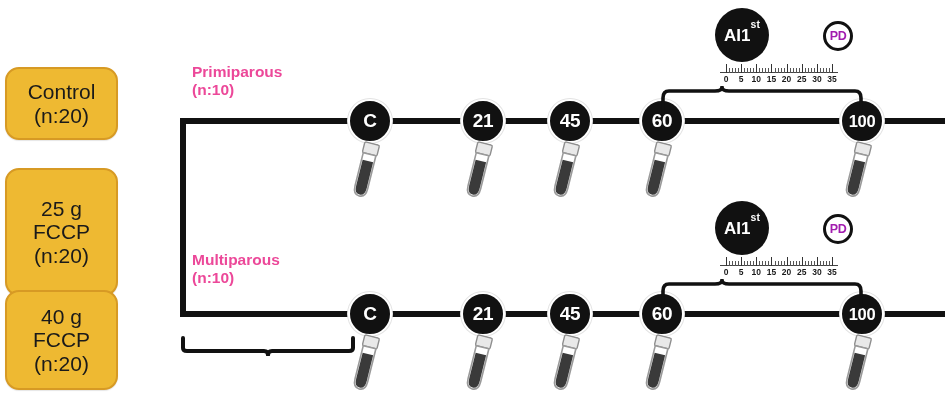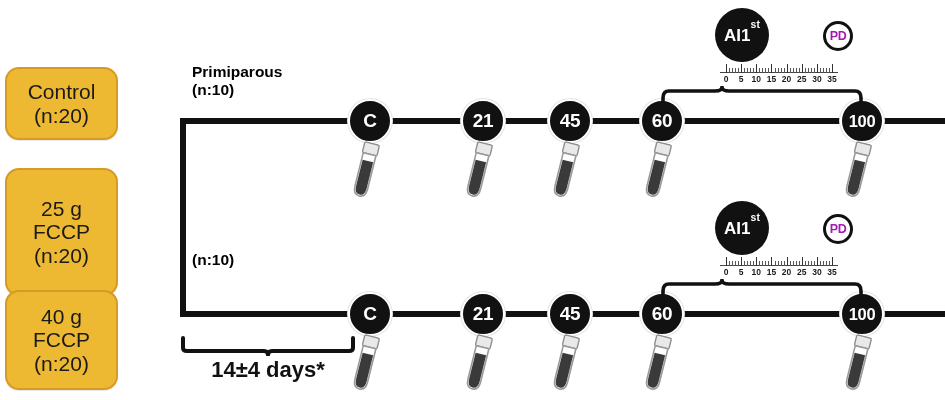--- a/index.html
+++ b/index.html
@@ -38,21 +38,21 @@
   #group-0 { left: 5px;  top: 67px;  width: 113px; height: 73px; }
   #group-1 { left: 5px;  top: 168px; width: 113px; height: 128px; }
   #group-2 { left: 5px;  top: 290px; width: 113px; height: 100px; }
 
   
   .parity-label {
     position: absolute;
     font-size: 15.5px;
     font-weight: 700;
     line-height: 1.18;
-    color: #000000;
+    color: #ec4899;
     white-space: nowrap;
   }
   #parity-label-0 { left: 192px; top: 63px; }
   #parity-label-1 { left: 192px; top: 251px; }
   .parity-label .pl { display: block; }
 
   
   .timeline-axis {
     position: absolute;
     left: 180px;
@@ -198,20 +198,21 @@
 
   <div id="parity-connector"></div>
 
   <div class="parity-label" id="parity-label-0">
     <span class="pl">Primiparous</span>
     <span class="pl">(n:10)</span>
   </div>
   <div class="timeline-axis" id="timeline-axis-0"></div>
 
   <div class="parity-label" id="parity-label-1">
+    <span class="pl">Multiparous</span>
     <span class="pl">(n:10)</span>
   </div>
   <div class="timeline-axis" id="timeline-axis-1"></div>
 
   <div id="markers-layer">
       <div class="node" style="left: 370px; top: 121px;">C</div>
       <div class="tube" style="left: 370px; top: 143px;">
         <svg viewBox="0 0 26 60" aria-hidden="true">
           <g transform="rotate(-3 13 30)">
             <rect x="5.5" y="1" width="15" height="11" rx="1.5" fill="#e9e9e9" stroke="#8e8e8e" stroke-width="1.4"></rect>
@@ -430,15 +431,14 @@
           <path d="M3,28 L3,12 Q3,5 9,5 L55,5 Q62,5 62,1 Q62,5 69,5 L195,5 Q201,5 201,12 L201,28" fill="none" stroke="#111" stroke-width="3.6" stroke-linecap="round" stroke-linejoin="round"></path>
         </svg>
       </div>
     </div>
 
   <div id="duration-bracket">
     <svg viewBox="0 0 176 20" width="176" height="20" aria-hidden="true">
       <path d="M3,2 L3,12 Q3,15 7,15 L84,15 Q88,15 88,19 Q88,15 92,15 L169,15 Q173,15 173,12 L173,2" fill="none" stroke="#111" stroke-width="4" stroke-linecap="round" stroke-linejoin="round"></path>
     </svg>
   </div>
-  <div id="duration-label">14±4 days*</div>
 
 </div>
 
 </body></html>

